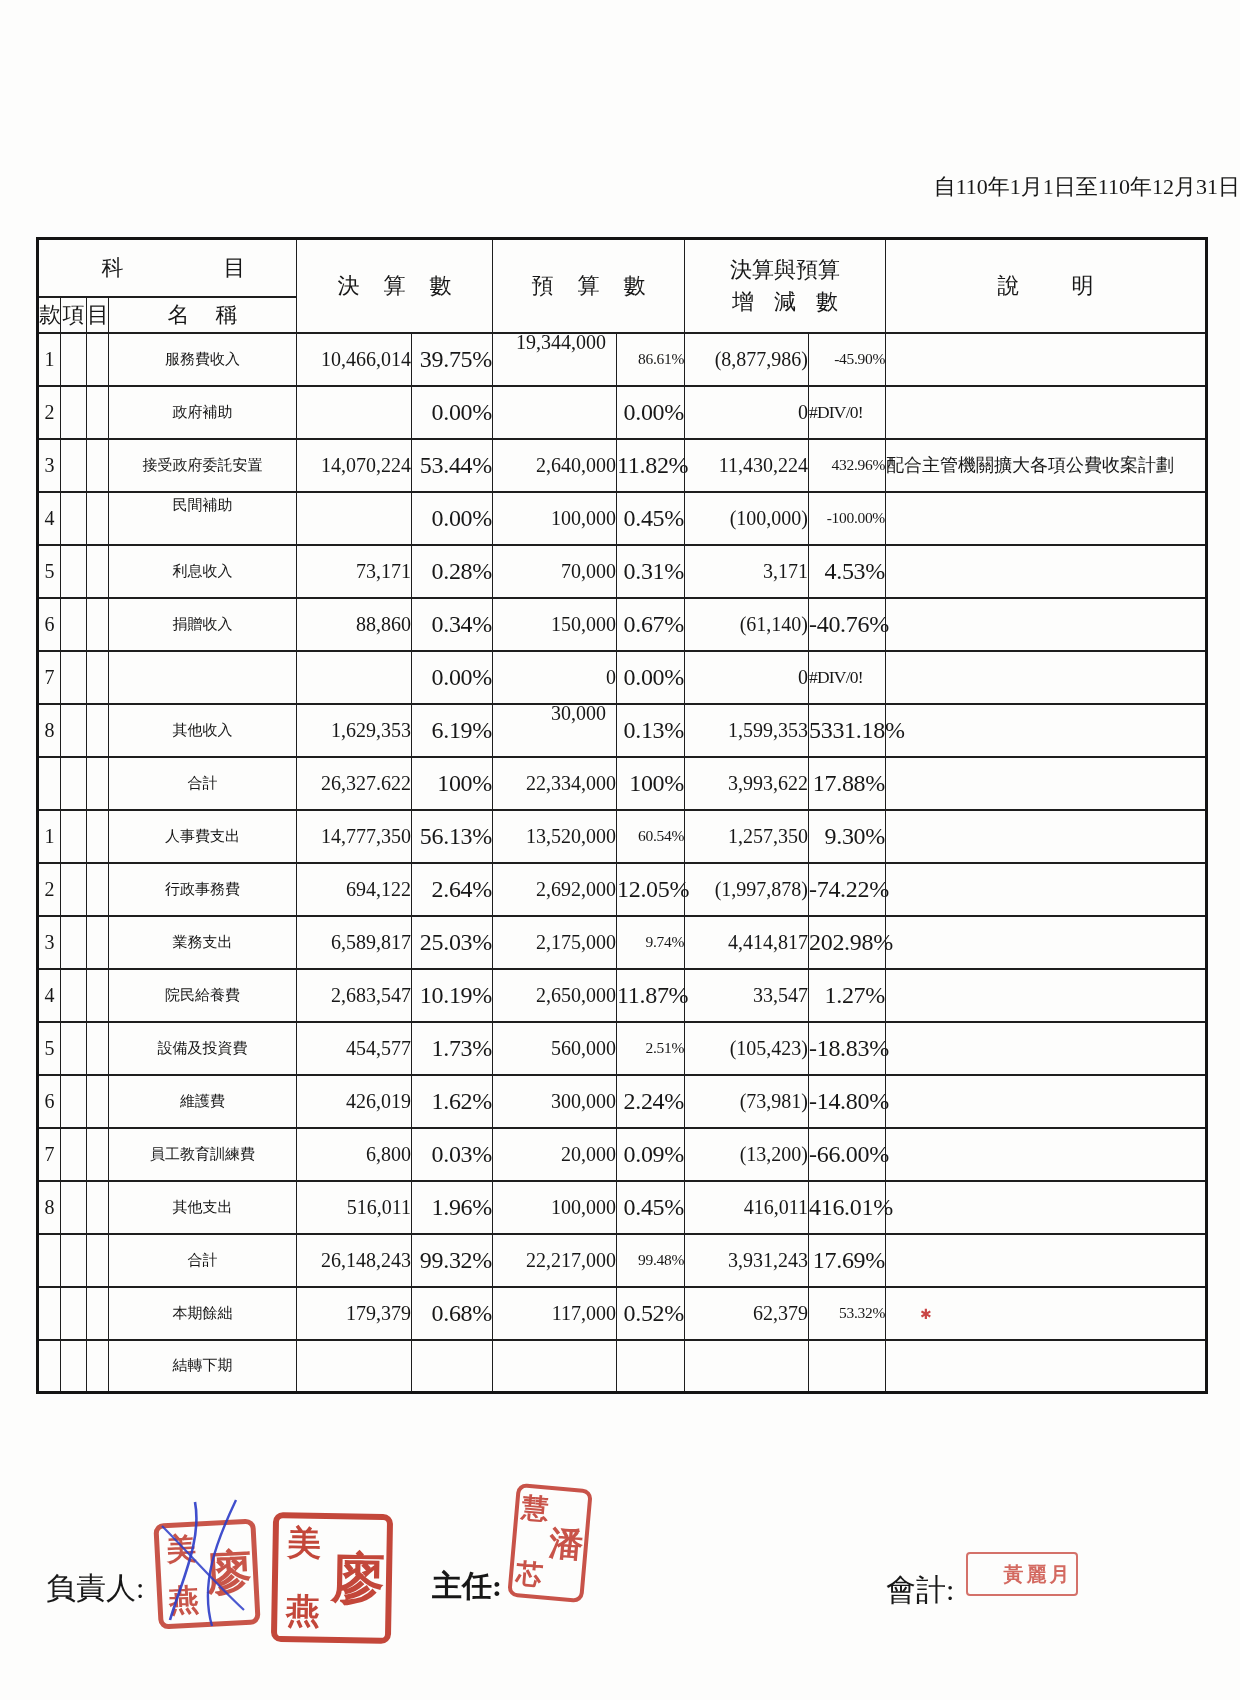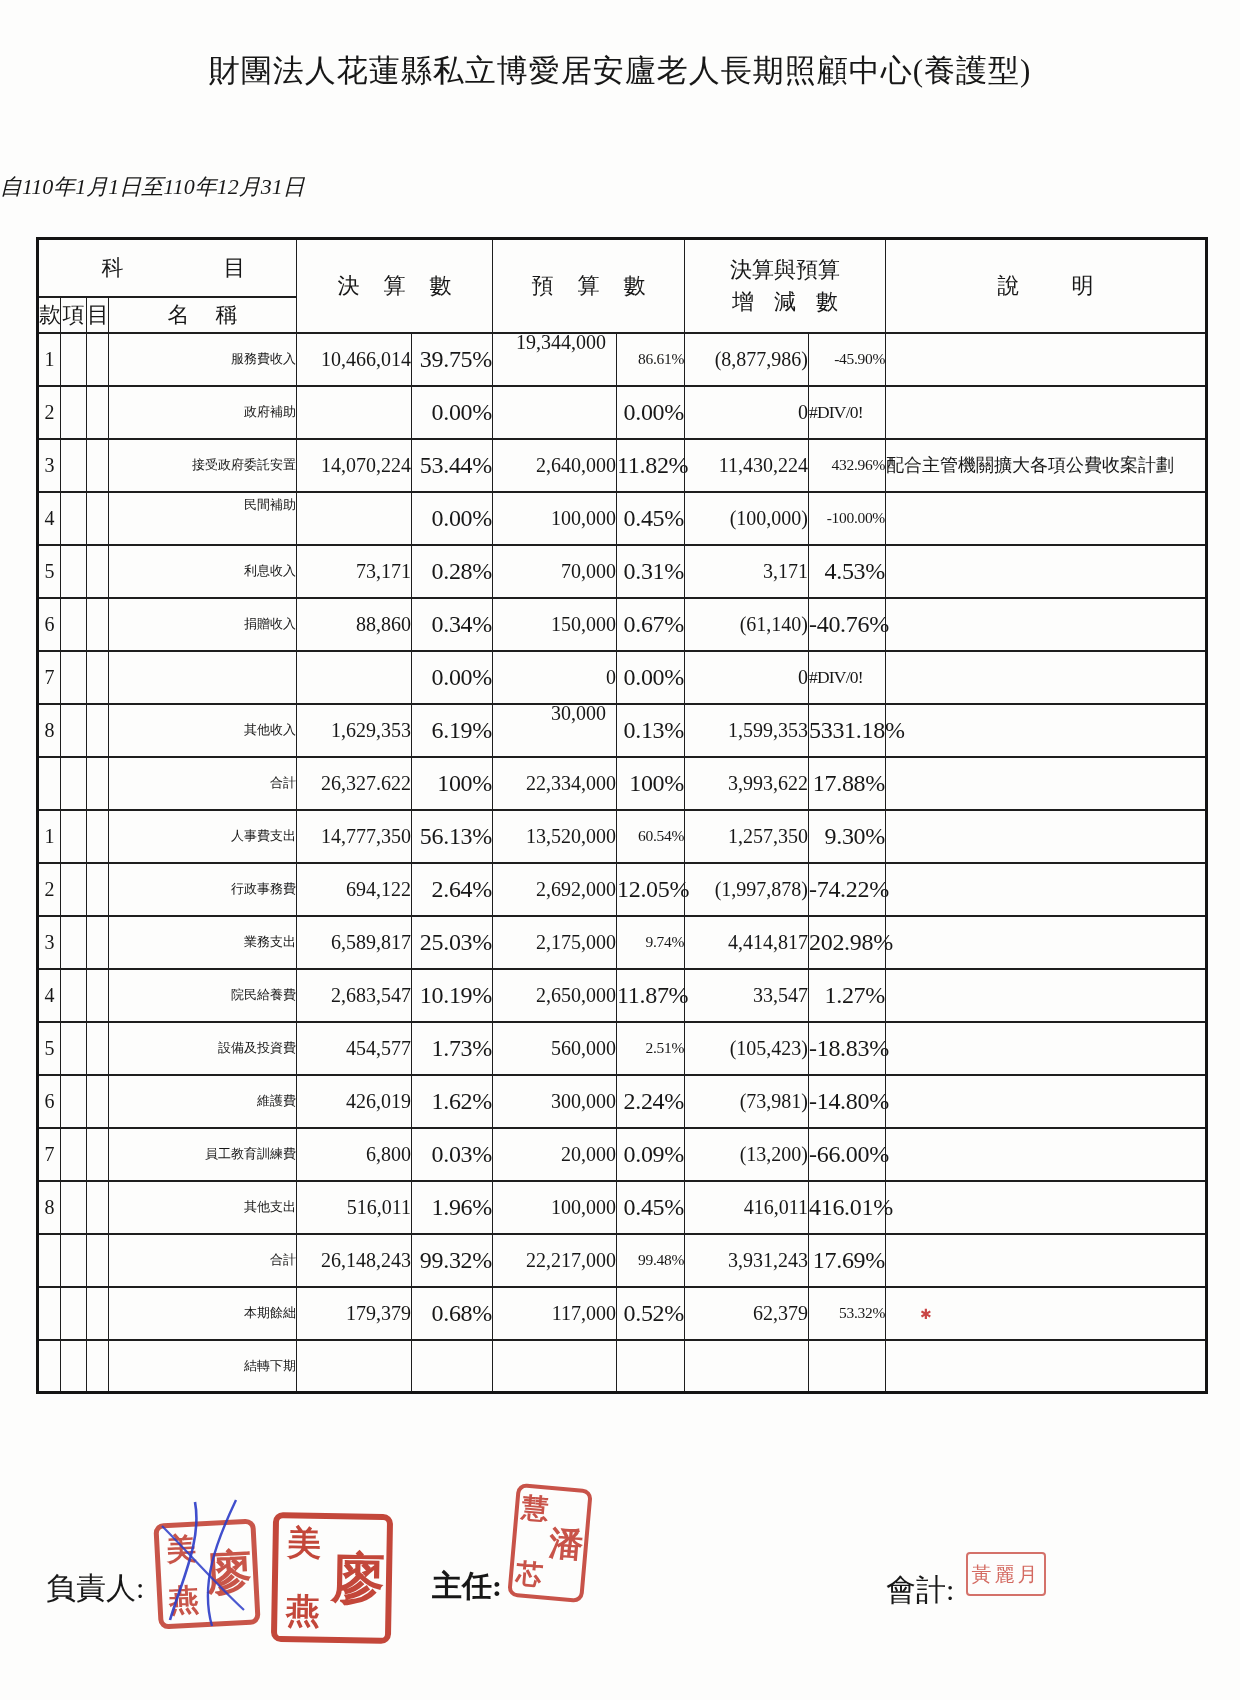--- a/index.html
+++ b/index.html
@@ -3,21 +3,21 @@
 <meta charset="utf-8">
 <style>
   html,body{margin:0;padding:0;background:#ffffff;}
   .page{
     position:relative;width:1240px;height:1700px;background:#fdfdfc;
     font-family:"Liberation Serif","DejaVu Serif",serif;color:#171717;overflow:hidden;
   }
   
   .doc-title{position:absolute;top:50px;left:0;width:100%;text-align:center;font-size:31px;letter-spacing:1px;}
   .doc-subtitle{position:absolute;top:112px;left:0;width:100%;text-align:center;font-size:29px;}
-  .doc-period{position:absolute;top:172px;left:0;width:100%;text-align:left;font-size:22px;font-style:italic;}
+  .doc-period{position:absolute;top:172px;left:0;width:100%;text-align:right;font-size:22px;}
   
   table.budget{
     position:absolute;left:36px;top:237px;width:1169px;
     border-collapse:collapse;table-layout:fixed;border:3px solid #141414;
   }
   table.budget th, table.budget td{
     border:1.6px solid #1e1e1e;border-top-width:2.4px;border-bottom-width:2.4px;
     padding:0;overflow:visible;
   }
   thead tr.h1{height:58px;}
@@ -25,21 +25,21 @@
   tbody tr{height:53px;}
   th{font-weight:normal;font-size:22px;text-align:center;vertical-align:middle;}
   .ls-subject{letter-spacing:100px;margin-right:-100px;margin-left:12px;}
   .ls-head3{letter-spacing:24px;margin-right:-24px;margin-top:12px;}
   .ls-name{letter-spacing:26px;margin-right:-26px;}
   .ls-note{letter-spacing:52px;margin-right:-52px;}
   .diff-head div{line-height:1.45;}
   .diff-head .l2{letter-spacing:20px;margin-right:-20px;}
   tbody td{font-size:20px;vertical-align:middle;}
   td.c-no{text-align:center;}
-  td.c-name{text-align:right;padding-left:8px;padding-right:3px;font-size:13px;}
+  td.c-name{text-align:center;padding-left:8px;padding-right:3px;font-size:15px;}
   td.c-num{text-align:right;padding-right:10px;position:relative;}
   td.c-pct{text-align:right;padding-right:5px;letter-spacing:-0.3px;font-size:24px;}
   td.small{font-size:15.5px;}
   td.divzero{text-align:left;padding-left:3px;padding-right:0;font-size:17.5px;letter-spacing:-0.8px;}
   td.c-note{text-align:left;padding-left:6px;font-size:18px;}
   .raised-num{position:absolute;top:-2px;right:10px;line-height:1;}
   .raised-label{position:relative;top:-13px;display:inline-block;}
   .note-mark{color:#c94545;font-size:14px;margin-left:34px;margin-right:4px;}
   
   .sig-label{position:absolute;font-size:30px;}
@@ -59,30 +59,29 @@
   #owner-stamp-2{left:272px;top:1513px;width:120px;height:130px;transform:rotate(1deg);border-width:6px;}
   #owner-stamp-2 .seal-main{font-size:54px;}
   #owner-stamp-2 .seal-side{font-size:34px;}
   #director-stamp{left:512px;top:1486px;width:76px;height:114px;transform:rotate(5deg);border-width:4px;color:#c4453a;border-color:#c4453a;}
   #director-stamp .seal-main{font-size:34px;}
   #director-stamp .seal-side{font-size:27px;}
   #accountant-stamp{
     position:absolute;left:966px;top:1552px;width:76px;height:40px;
     border:2.5px solid #d0625a;border-radius:4px;color:#cf5a50;
     display:flex;align-items:center;justify-content:center;
-    font-size:20px;letter-spacing:3px;font-weight:normal;opacity:.9;
+    font-size:20px;letter-spacing:3px;font-weight:bold;opacity:.9;padding-left:32px;
   }
   #signature-strokes{position:absolute;left:140px;top:1498px;pointer-events:none;}
 </style>
 </head>
 <body>
 
 <div class="page">
 
-  <div class="doc-title">財團法人花蓮縣私立博愛居安廬老人長期照顧中心(養護型)</div>
   <div class="doc-period">自110年1月1日至110年12月31日</div>
 
   <table class="budget">
     <colgroup>
       <col style="width:23px">
         <col style="width:26px">
         <col style="width:22px">
         <col style="width:188px">
       <col style="width:115px">
         <col style="width:81px">

